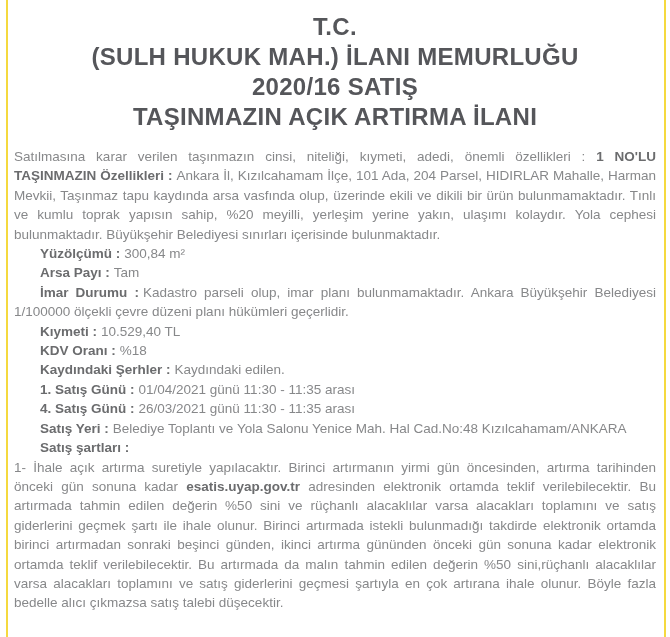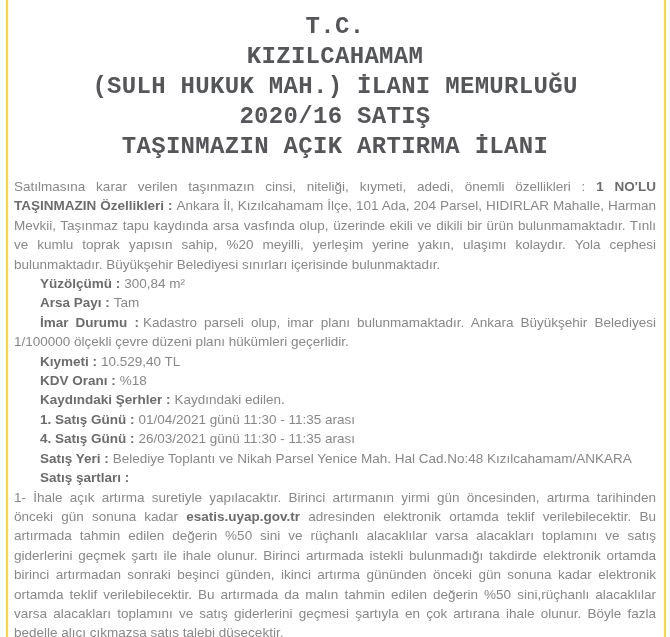--- a/index.html
+++ b/index.html
@@ -35,21 +35,20 @@
   .rule-right { right: 4px; }
 
   .notice-header {
     padding-top: 12px;
     text-align: center;
     color: var(--header-color);
     font-weight: 700;
     font-size: 24px;
     line-height: 30px;
     letter-spacing: 0.3px;
-    font-family: Liberation Mono, monospace;
   }
   .notice-body {
     margin: 15px 14px 0 14px;
     color: var(--text-color);
     font-size: 13.5px;
     line-height: 19.4px;
     text-align: justify;
   }
   .notice-body p { margin: 0; }
   .notice-body b,
@@ -62,39 +61,38 @@
 </head>
 <body>
 
 <div class="page">
 
   <div class="rule-v rule-left"></div>
   <div class="rule-v rule-right"></div>
 
   <header class="notice-header">
     <div>T.C.</div>
-    <div>KIZILCAHAMAM</div>
     <div>(SULH HUKUK MAH.) İLANI MEMURLUĞU</div>
     <div>2020/16 SATIŞ</div>
     <div>TAŞINMAZIN AÇIK ARTIRMA İLANI</div>
   </header>
 
   <main class="notice-body">
 
     <p><span>Satılmasına karar verilen taşınmazın cinsi, niteliği, kıymeti, adedi, önemli özellikleri : </span><b>1 NO'LU TAŞINMAZIN Özellikleri : </b><span>Ankara İl, Kızılcahamam İlçe, 101 Ada, 204 Parsel, HIDIRLAR Mahalle, Harman Mevkii, Taşınmaz tapu kaydında arsa vasfında olup, üzerinde ekili ve dikili bir ürün bulunmamaktadır. Tınlı ve kumlu toprak yapısın sahip, %20 meyilli, yerleşim yerine yakın, ulaşımı kolaydır. Yola cephesi bulunmaktadır. Büyükşehir Belediyesi sınırları içerisinde bulunmaktadır.</span></p>
 
     <div>
       <p class="field-row"><b class="lbl">Yüzölçümü :</b><span>300,84 m²</span></p>
       <p class="field-row"><b class="lbl">Arsa Payı :</b><span>Tam</span></p>
       <p class="field-row"><b class="lbl">İmar Durumu :</b><span>Kadastro parseli olup, imar planı bulunmamaktadır. Ankara Büyükşehir Belediyesi 1/100000 ölçekli çevre düzeni planı hükümleri geçerlidir.</span></p>
       <p class="field-row"><b class="lbl">Kıymeti :</b><span>10.529,40 TL</span></p>
       <p class="field-row"><b class="lbl">KDV Oranı :</b><span>%18</span></p>
       <p class="field-row"><b class="lbl">Kaydındaki Şerhler :</b><span>Kaydındaki edilen.</span></p>
       <p class="field-row"><b class="lbl">1. Satış Günü :</b><span>01/04/2021 günü 11:30 - 11:35 arası</span></p>
       <p class="field-row"><b class="lbl">4. Satış Günü :</b><span>26/03/2021 günü 11:30 - 11:35 arası</span></p>
-      <p class="field-row"><b class="lbl">Satış Yeri :</b><span>Belediye Toplantı ve Nikah Parsel Yenice Mah. Hal Cad.No:48 Kızılcahamam/ANKARA</span></p>
+      <p class="field-row"><b class="lbl">Satış Yeri :</b><span>Belediye Toplantı ve Yola Salonu Yenice Mah. Hal Cad.No:48 Kızılcahamam/ANKARA</span></p>
       <p class="field-row"><b class="lbl">Satış şartları :</b><span></span></p>
     </div>
 
     <p><span>1- İhale açık artırma suretiyle yapılacaktır. Birinci artırmanın yirmi gün öncesinden, artırma tarihinden önceki gün sonuna kadar </span><b>esatis.uyap.gov.tr</b><span> adresinden elektronik ortamda teklif verilebilecektir. Bu artırmada tahmin edilen değerin %50 sini ve rüçhanlı alacaklılar varsa alacakları toplamını ve satış giderlerini geçmek şartı ile ihale olunur. Birinci artırmada istekli bulunmadığı takdirde elektronik ortamda birinci artırmadan sonraki beşinci günden, ikinci artırma gününden önceki gün sonuna kadar elektronik ortamda teklif verilebilecektir. Bu artırmada da malın tahmin edilen değerin %50 sini,rüçhanlı alacaklılar varsa alacakları toplamını ve satış giderlerini geçmesi şartıyla en çok artırana ihale olunur. Böyle fazla bedelle alıcı çıkmazsa satış talebi düşecektir.</span></p>
 
   </main>
 </div>
 
 </body></html>

